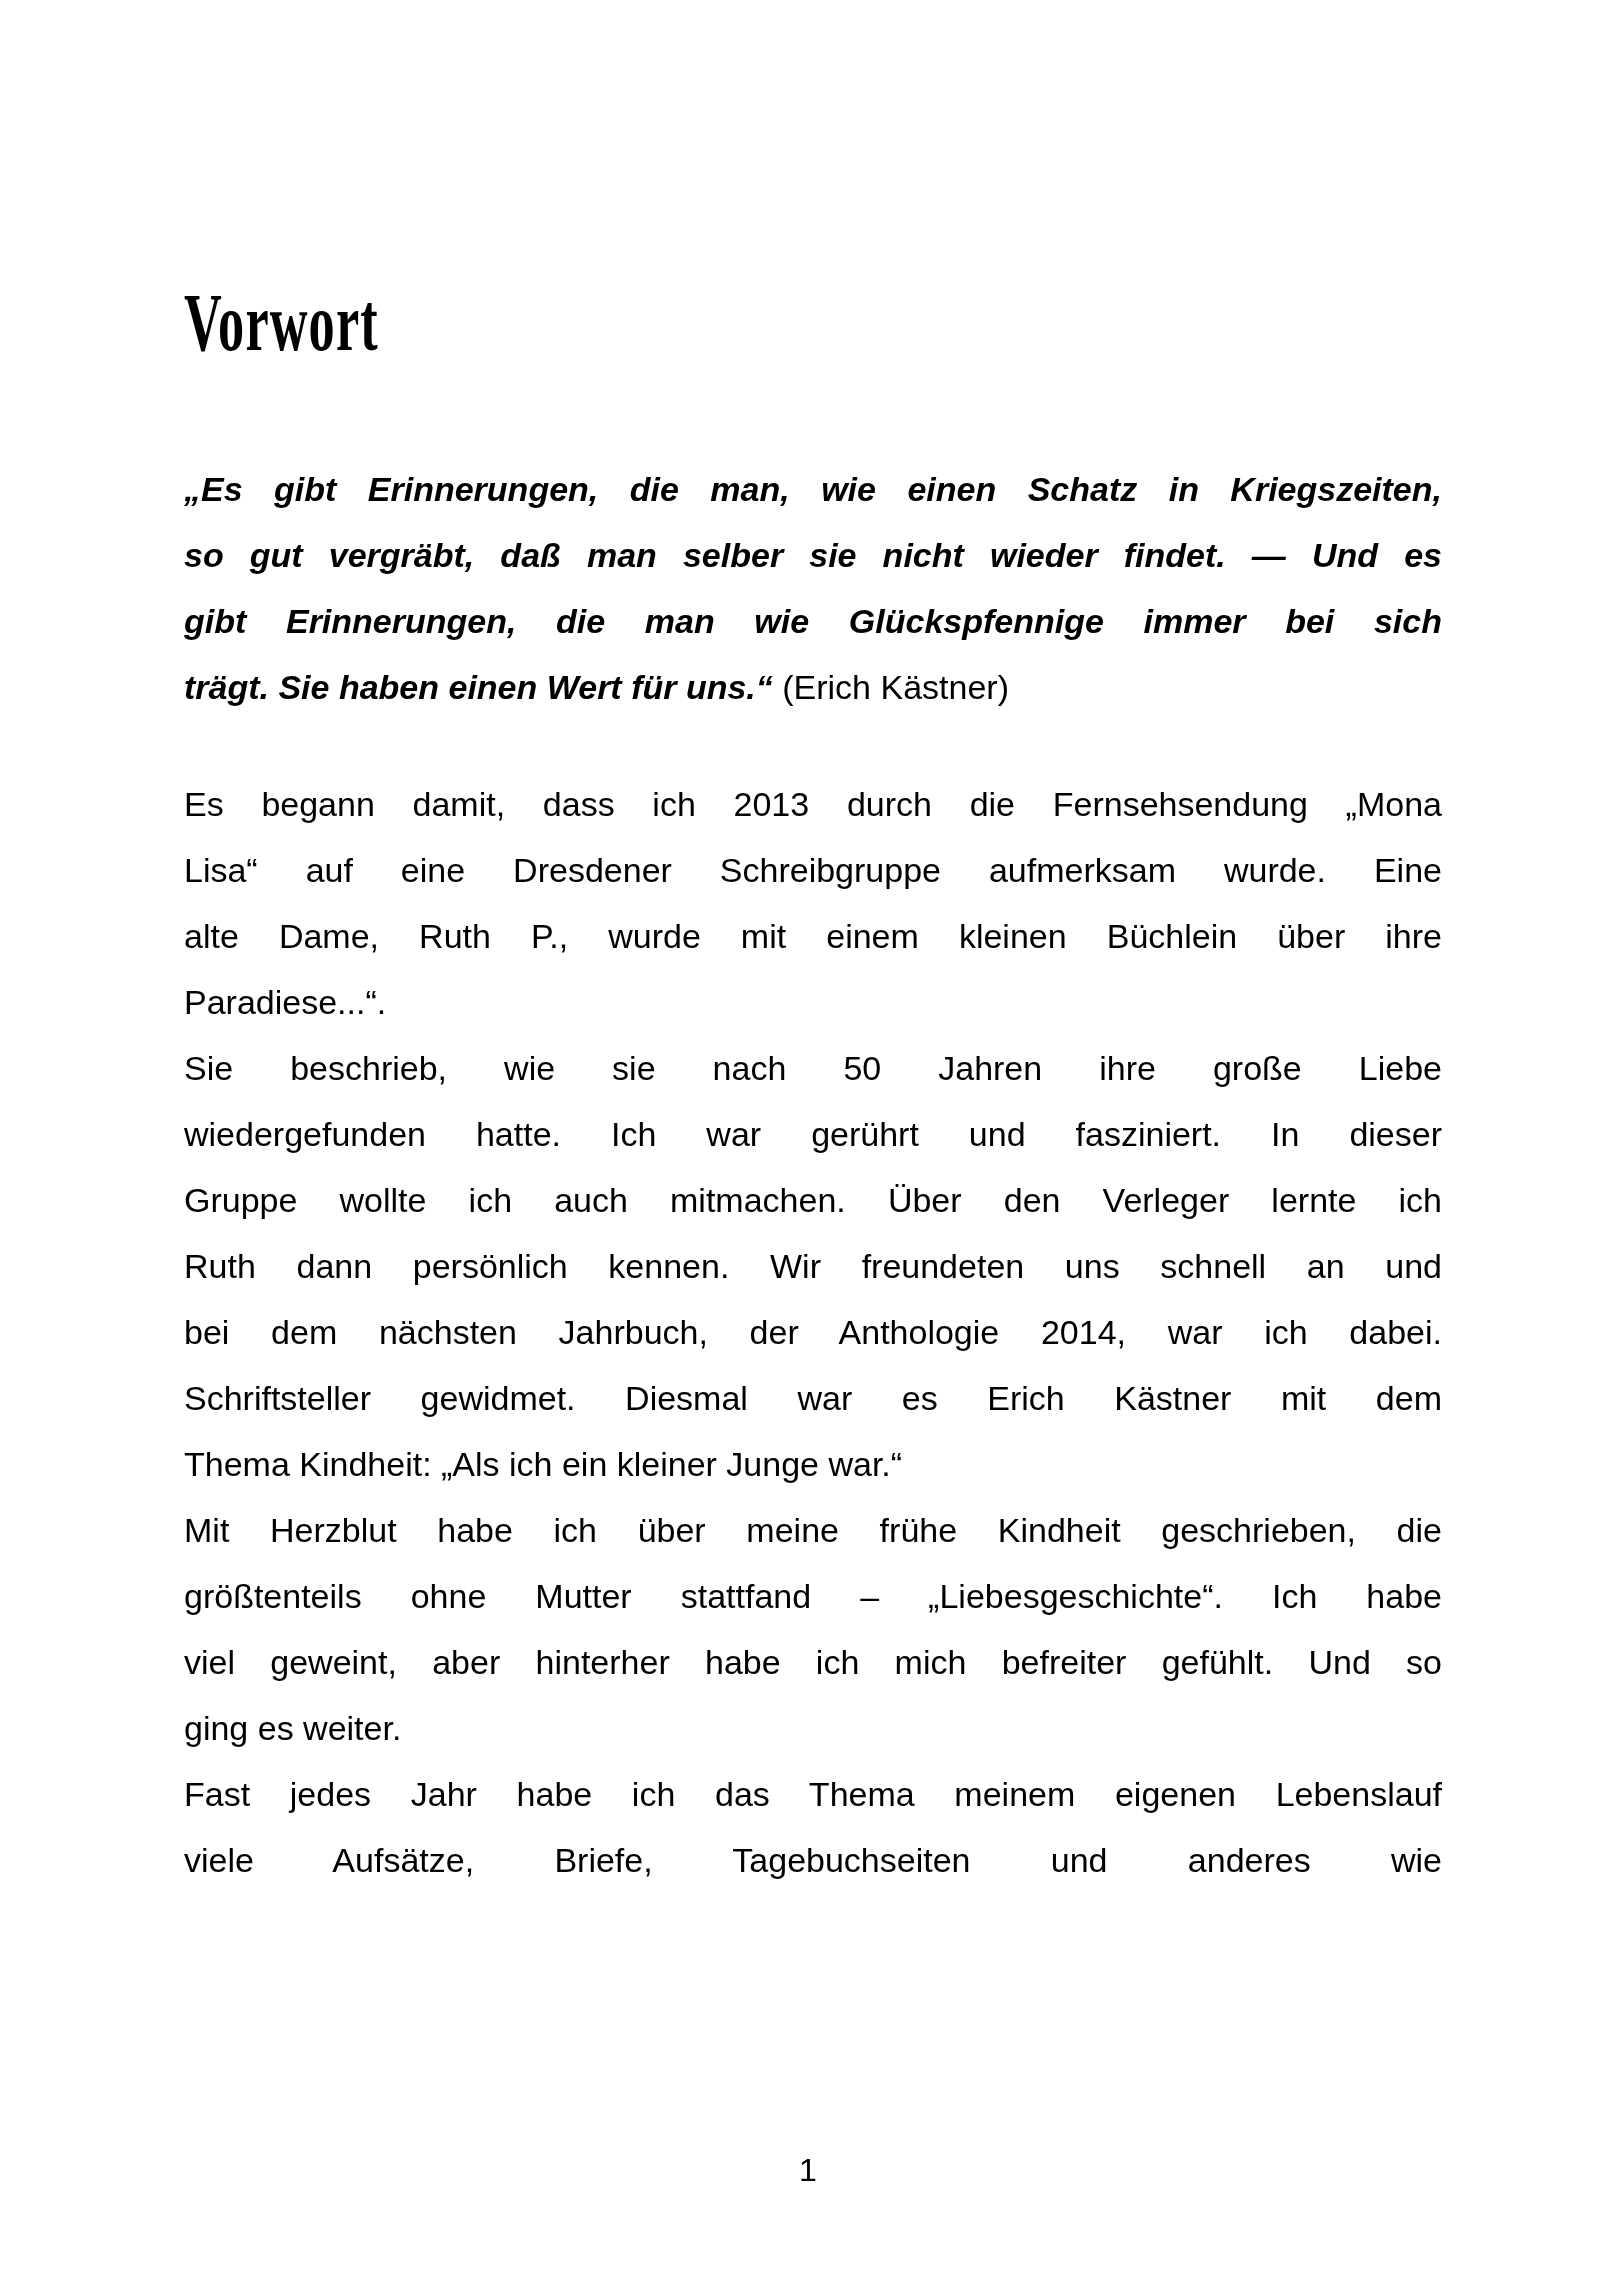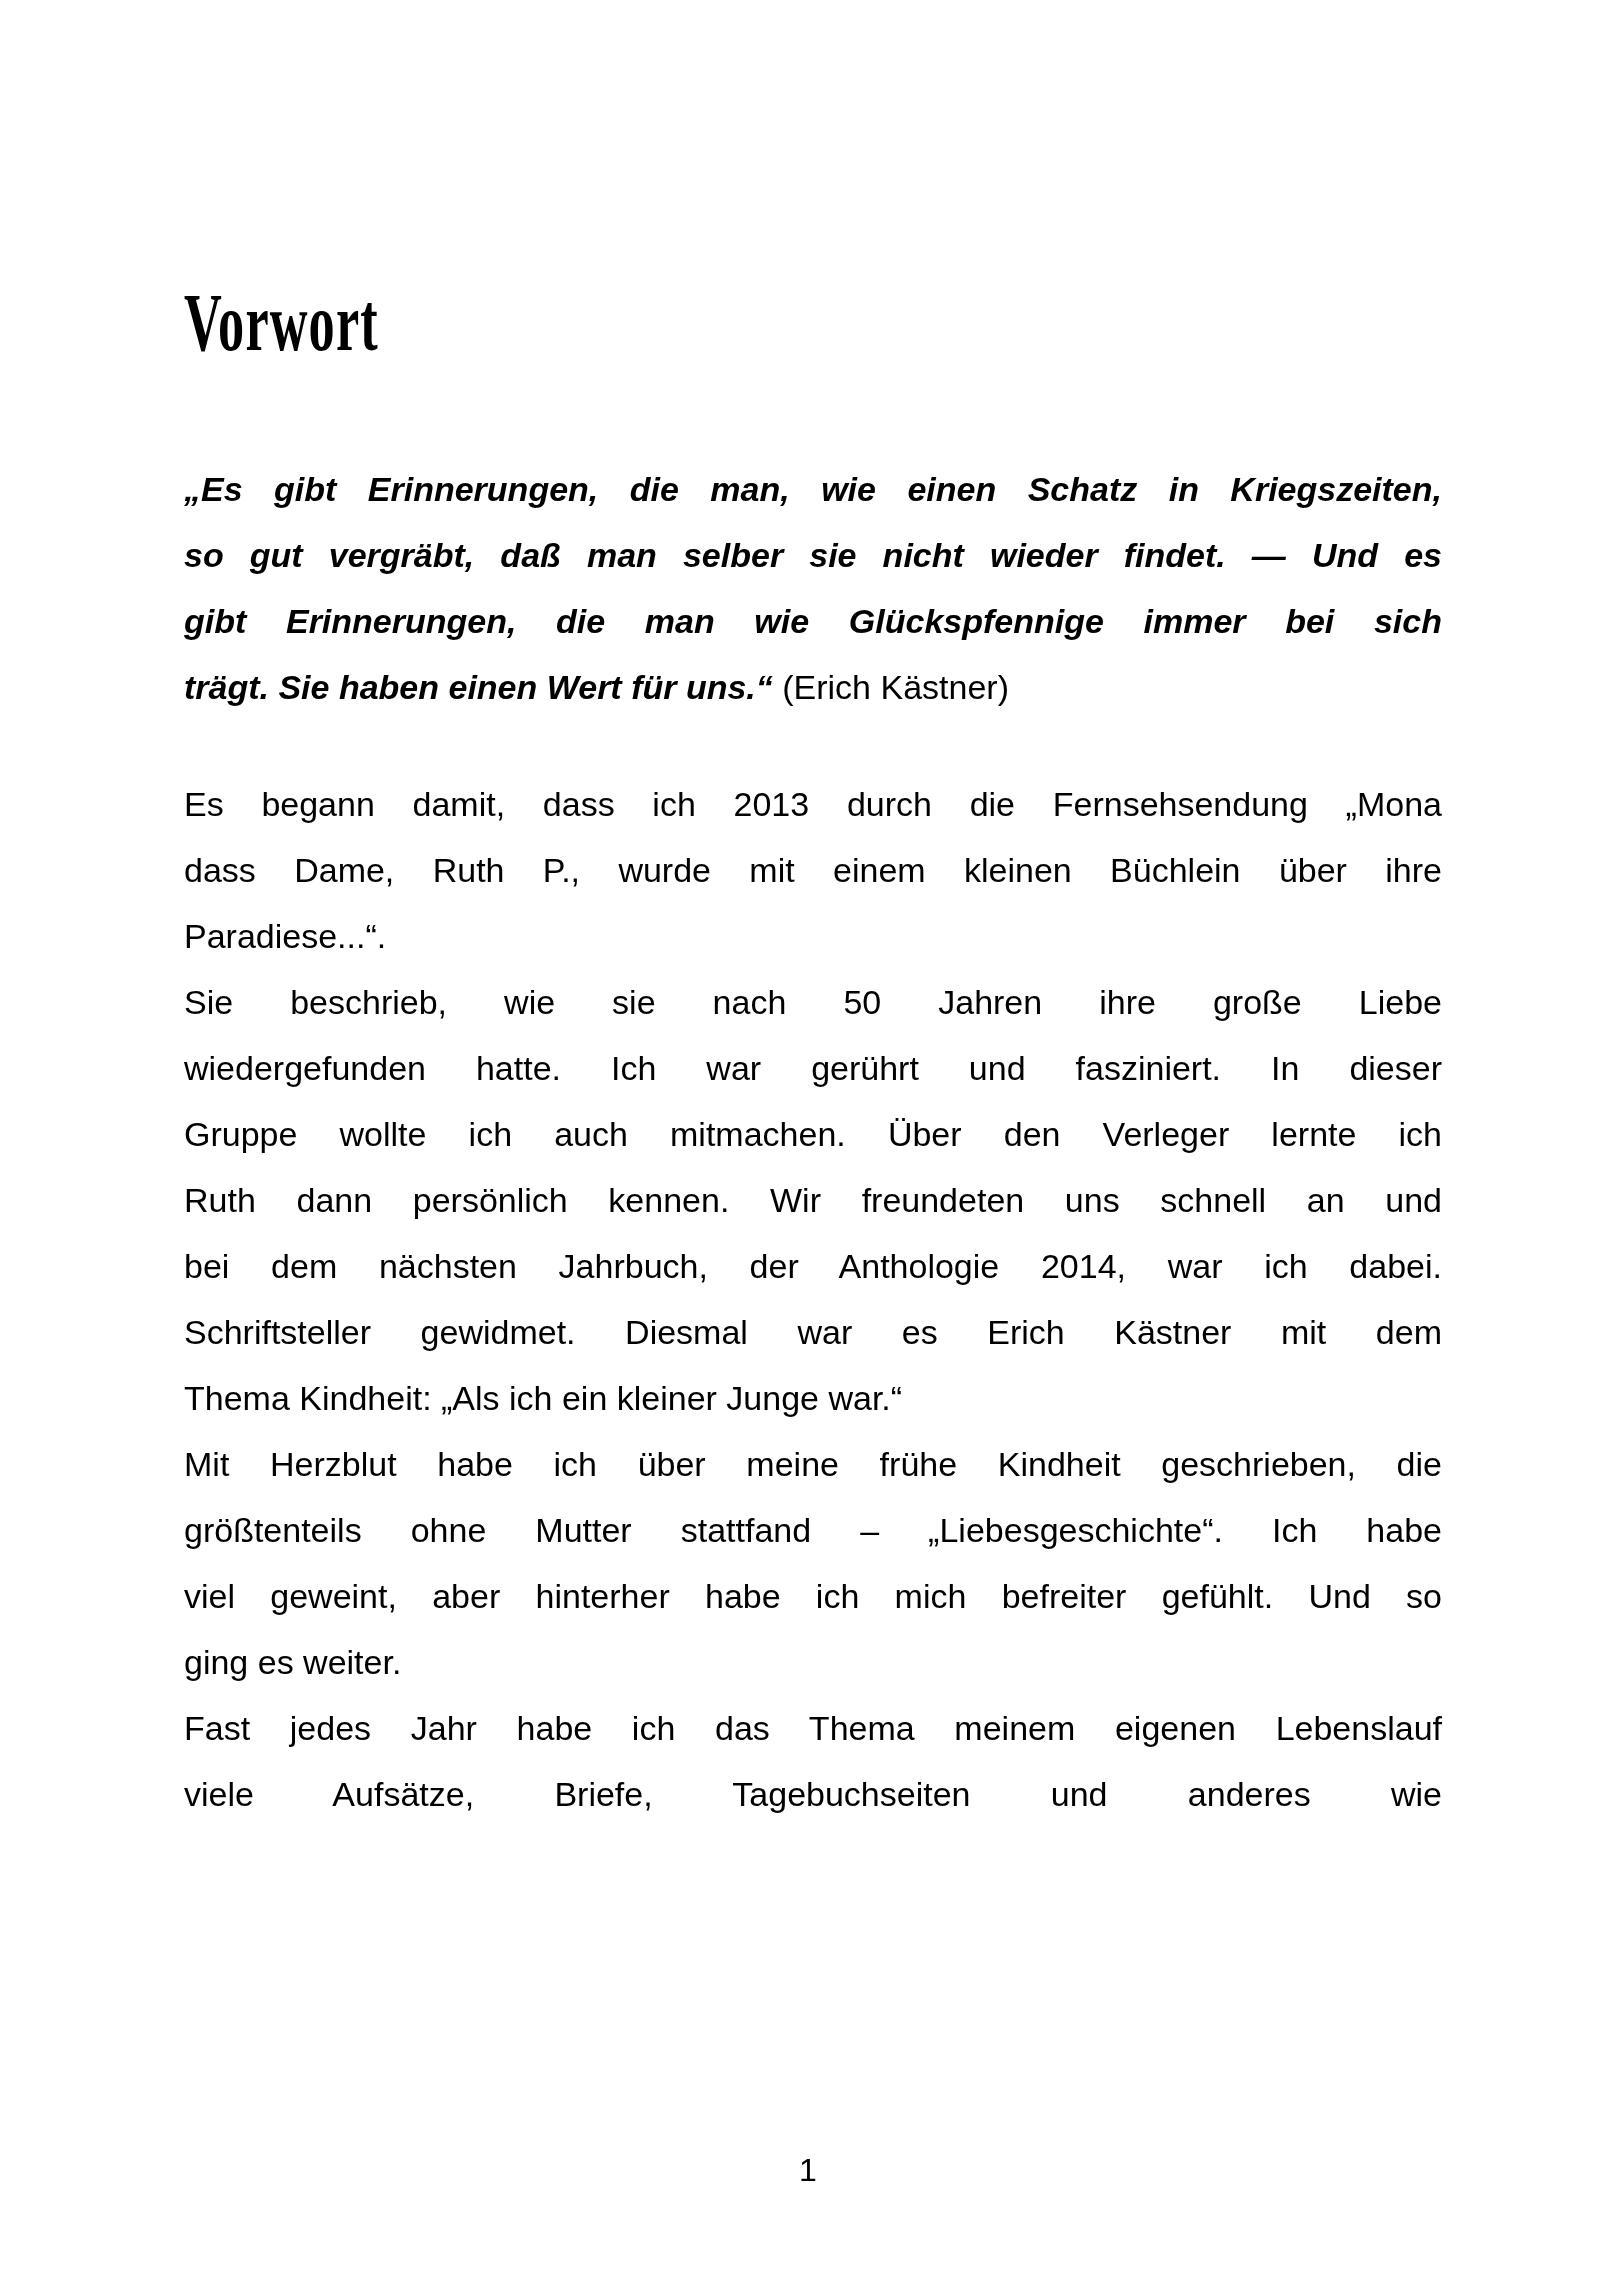--- a/index.html
+++ b/index.html
@@ -84,21 +84,22 @@
 
     <div class="para quote">
       <div class="line">„Es gibt Erinnerungen, die man, wie einen Schatz in Kriegszeiten,</div>
       <div class="line">so gut vergräbt, daß man selber sie nicht wieder findet. — Und es</div>
       <div class="line">gibt Erinnerungen, die man wie Glückspfennige immer bei sich</div>
       <div class="line end"><span>trägt. Sie haben einen Wert für uns.“</span><span class="attribution"> (Erich Kästner)</span></div>
     </div>
 
     <div class="para">
       <div class="line">Es begann damit, dass ich 2013 durch die Fernsehsendung „Mona</div>
-      <div class="line">dass Dame, Ruth P., wurde mit einem kleinen Büchlein über ihre</div>
+      <div class="line">Lisa“ auf eine Dresdener Schreibgruppe aufmerksam wurde. Eine</div>
+      <div class="line">alte Dame, Ruth P., wurde mit einem kleinen Büchlein über ihre</div>
       <div class="line end">Paradiese...“.</div>
     </div>
 
     <div class="para">
       <div class="line">Sie beschrieb, wie sie nach 50 Jahren ihre große Liebe</div>
       <div class="line">wiedergefunden hatte. Ich war gerührt und fasziniert. In dieser</div>
       <div class="line">Gruppe wollte ich auch mitmachen. Über den Verleger lernte ich</div>
       <div class="line">Ruth dann persönlich kennen. Wir freundeten uns schnell an und</div>
       <div class="line">bei dem nächsten Jahrbuch, der Anthologie 2014, war ich dabei.</div>
       <div class="line">Schriftsteller gewidmet. Diesmal war es Erich Kästner mit dem</div>

